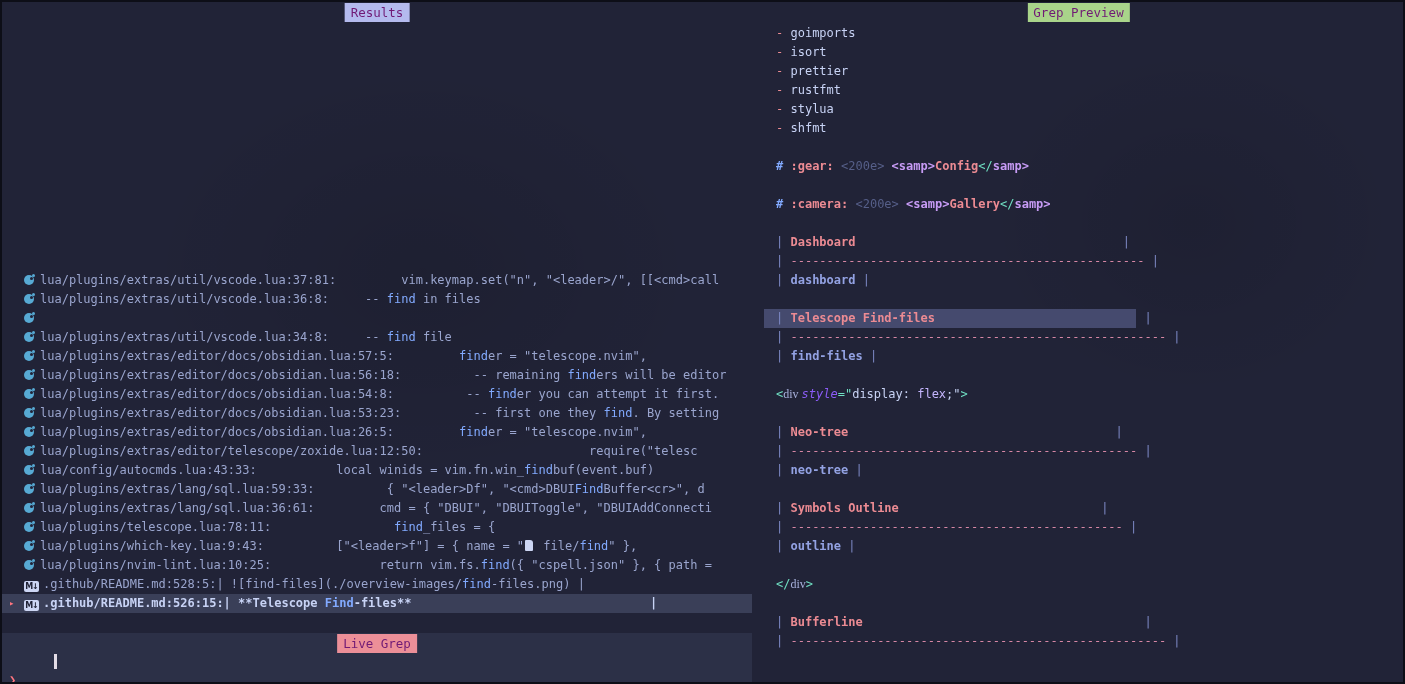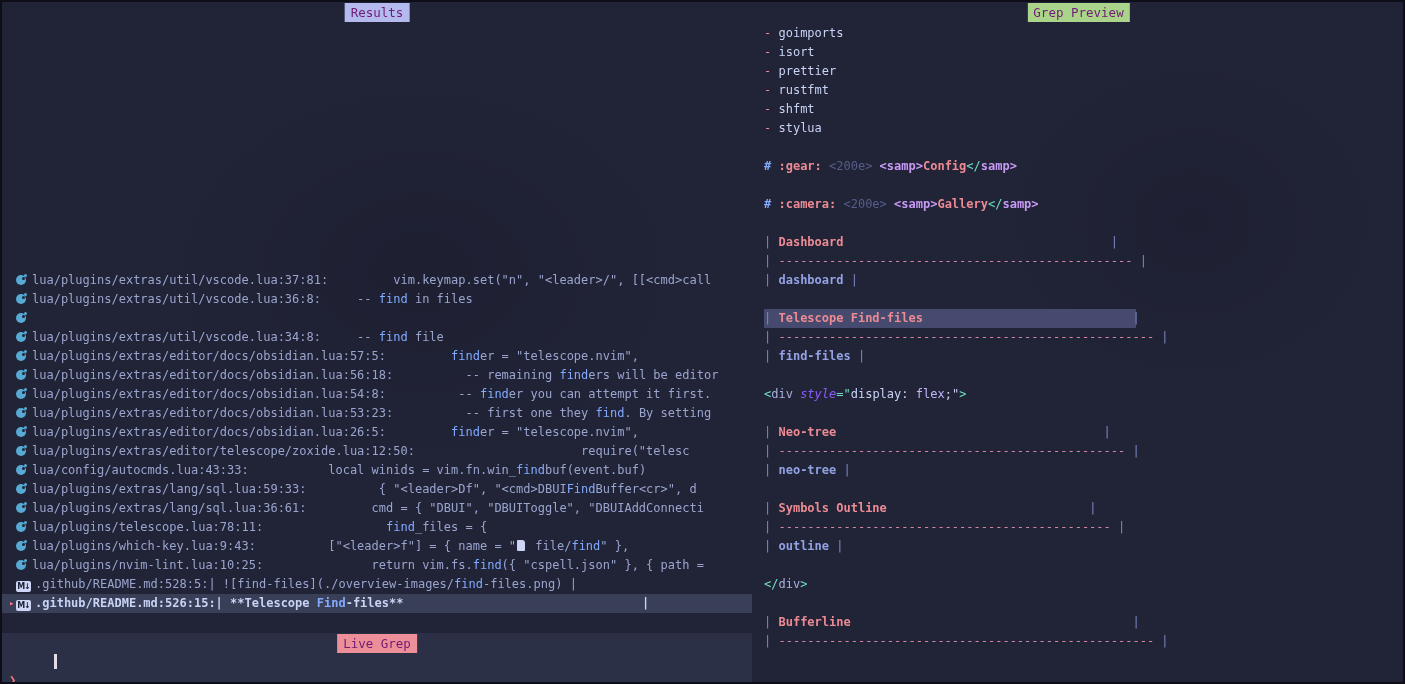--- a/index.html
+++ b/index.html
@@ -22,21 +22,21 @@
   }
   .results-panel{position:absolute;left:0;top:0;width:750px;height:680px;}
   .results-title{background:#b4baee;}
   .preview-panel{position:absolute;left:750px;top:0;width:653px;height:680px;overflow:hidden;}
   .preview-title{background:#a9d48a;}
   .prompt-title{background:#ec8f98;top:1px;}
 
   .results-list{position:absolute;left:0;top:269px;width:750px;}
   .rrow{
     position:relative;height:19px;line-height:19px;width:750px;
-    font-size:12px;white-space:pre;overflow:hidden;padding-left:14px;
+    font-size:12px;white-space:pre;overflow:hidden;padding-left:22px;
   }
   .rrow.sel{background:#3a3f58;}
   .rrow.sel .sg-t{color:#c8d3f5;font-weight:bold;}
   .sel-arrow{position:absolute;left:7px;top:0;color:#ff757f;font-size:9px;}
   .lua-icon{
     display:inline-block;position:relative;width:11px;height:11px;margin-right:5px;
     vertical-align:-1px;
   }
   .lua-icon .c{position:absolute;left:0;bottom:0;width:10px;height:10px;border-radius:50%;background:#57aad4;}
   .lua-icon .d{position:absolute;right:0;top:0;width:3px;height:3px;border-radius:50%;background:#57aad4;}
@@ -53,37 +53,37 @@
   }
 
   .prompt-window{position:absolute;left:0;top:631px;width:750px;height:64px;background:#2c3047;}
   .prompt-line{position:absolute;left:0;top:19px;width:750px;height:19px;line-height:19px;font-size:12px;white-space:pre;}
   .caret{position:absolute;left:7px;color:#ff757f;font-weight:bold;font-size:12px;}
   .cursor{position:absolute;left:52px;top:2px;width:3px;height:15px;background:#e3dce6;}
 
   .preview-lines{position:absolute;left:12px;top:22px;width:641px;}
   .pline{position:relative;height:19px;line-height:19px;font-size:12px;white-space:pre;overflow:hidden;}
   .hl-bar{position:absolute;left:-5px;top:0;width:377px;height:19px;background:#454a6e;}
-  .pline .segs{position:relative;}
+  .pline .segs{position:relative;margin-left:12px;}
 
   .sg-t{color:#9aa5ce;}
   .sg-m{color:#82aaff;}
   .sg-sm{color:#82aaff;font-weight:bold;}
   .sg-fg{color:#c8d3f5;}
   .sg-red{color:#ec8b93;}
   .sg-redb{color:#ec8b93;font-weight:bold;}
   .sg-pink{color:#d787a5;}
   .sg-purple{color:#c79bf5;font-weight:bold;}
   .sg-teal{color:#70e0c3;}
   .sg-gi{color:#8b5cf6;font-style:italic;}
   .sg-orange{color:#c4b5fd;}
   .sg-cm{color:#565f89;}
   .sg-pipe{color:#7c88c4;}
   .sg-cellb{color:#93a2e3;font-weight:bold;}
-  .sg-lav{color:#a8b1dc;}
+  .sg-lav{color:#a8b1dc;font-family:Liberation Serif, serif;}
   .sg-hash{color:#82aaff;font-weight:bold;}
 </style>
 </head>
 <body>
 
 <div class="screen">
   <div class="blob blob1"></div>
   <div class="blob blob2"></div>
 
   <div class="results-panel">
@@ -120,22 +120,22 @@
     </div>
   </div>
 
   <div class="preview-panel">
     <div class="panel-title preview-title">Grep Preview</div>
     <div class="preview-lines" id="preview-lines">
         <div class="pline"><span class="segs"><span class="sg-red">- </span><span class="sg-fg">goimports</span></span></div>
         <div class="pline"><span class="segs"><span class="sg-red">- </span><span class="sg-fg">isort</span></span></div>
         <div class="pline"><span class="segs"><span class="sg-red">- </span><span class="sg-fg">prettier</span></span></div>
         <div class="pline"><span class="segs"><span class="sg-red">- </span><span class="sg-fg">rustfmt</span></span></div>
+        <div class="pline"><span class="segs"><span class="sg-red">- </span><span class="sg-fg">stylua</span></span></div>
         <div class="pline"><span class="segs"><span class="sg-red">- </span><span class="sg-fg">shfmt</span></span></div>
-        <div class="pline"><span class="segs"><span class="sg-red">- </span><span class="sg-fg">stylua</span></span></div>
         <div class="pline"><span class="segs"></span></div>
         <div class="pline"><span class="segs"><span class="sg-hash"># </span><span class="sg-redb">:gear:</span><span class="sg-cm"> &lt;200e&gt; </span><span class="sg-purple">&lt;samp&gt;</span><span class="sg-redb">Config</span><span class="sg-teal">&lt;/</span><span class="sg-purple">samp&gt;</span></span></div>
         <div class="pline"><span class="segs"></span></div>
         <div class="pline"><span class="segs"><span class="sg-hash"># </span><span class="sg-redb">:camera:</span><span class="sg-cm"> &lt;200e&gt; </span><span class="sg-purple">&lt;samp&gt;</span><span class="sg-redb">Gallery</span><span class="sg-teal">&lt;/</span><span class="sg-purple">samp&gt;</span></span></div>
         <div class="pline"><span class="segs"></span></div>
         <div class="pline"><span class="segs"><span class="sg-pipe">| </span><span class="sg-redb">Dashboard</span><span class="sg-fg">                                     </span><span class="sg-pipe">|</span></span></div>
         <div class="pline"><span class="segs"><span class="sg-pipe">| </span><span class="sg-pink">-------------------------------------------------</span><span class="sg-pipe"> |</span></span></div>
         <div class="pline"><span class="segs"><span class="sg-pipe">| </span><span class="sg-cellb">dashboard</span><span class="sg-pipe"> |</span></span></div>
         <div class="pline"><span class="segs"></span></div>
         <div class="pline"><span class="hl-bar"></span><span class="segs"><span class="sg-pipe">| </span><span class="sg-redb">Telescope Find-files</span><span class="sg-fg">                             </span><span class="sg-pipe">|</span></span></div>

